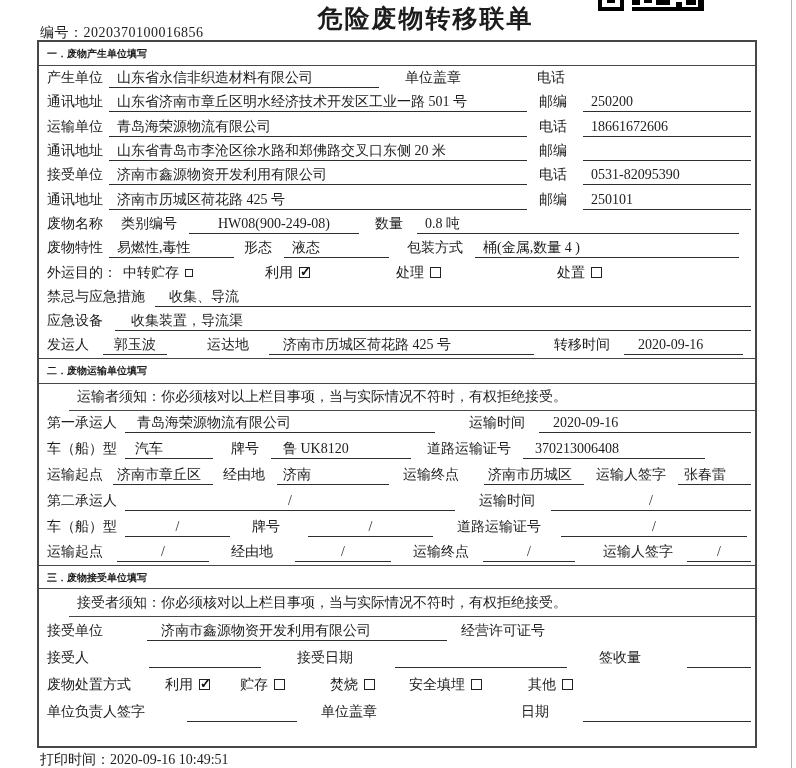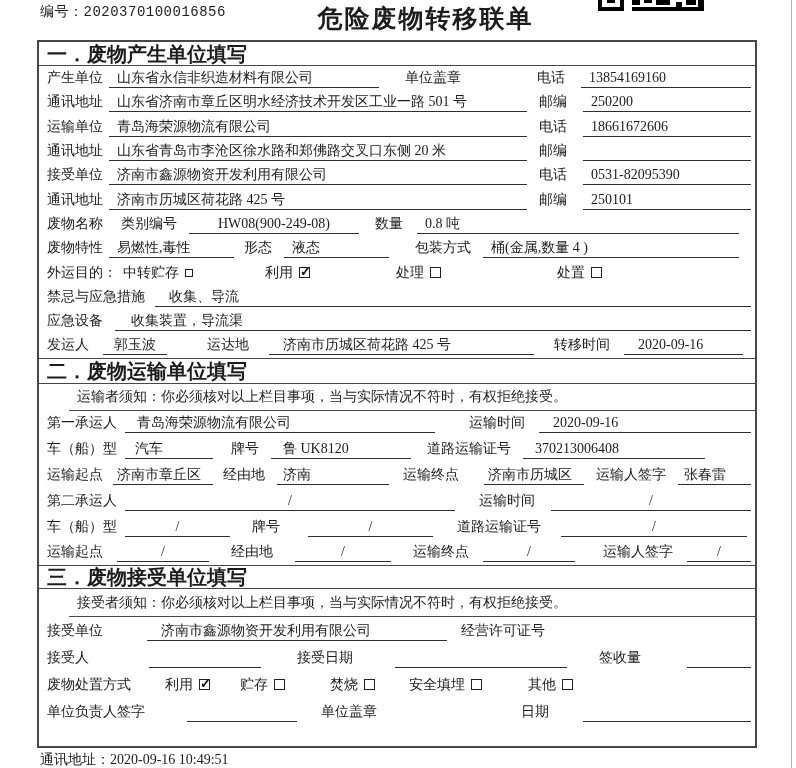--- a/index.html
+++ b/index.html
@@ -1,26 +1,26 @@
 <!DOCTYPE html>
 <html><head>
 <meta charset="utf-8">
 <style>
   * { margin:0; padding:0; box-sizing:border-box; }
   html,body { width:796px; height:768px; background:#ffffff; overflow:hidden; }
   body { font-family:"Liberation Serif","DejaVu Serif",serif; color:#1c1c1c; font-size:14px; position:relative; }
   .tophead { position:relative; height:40px; }
-  .serial { position:absolute; left:40px; top:3px; white-space:nowrap; letter-spacing:0.5px;font-family:Liberation Mono, monospace; }
+  .serial { position:absolute; left:40px; top:24px; white-space:nowrap; letter-spacing:0.5px; }
   .doc-title { position:absolute; left:0; top:2px; width:100%; text-align:center; padding-left:55px;
     font-family:"Liberation Sans","DejaVu Sans",sans-serif; font-weight:700; font-size:25px; letter-spacing:2px; }
   .qr-frag { position:absolute; left:598px; top:0; }
   .page-edge { position:absolute; left:791px; top:0; width:1px; height:768px; background:#b4b4b4; }
 
   .sheet { position:absolute; left:37px; top:40px; width:720px; height:708px; border:2px solid #474747; background:#fff; }
-  .sechead { font-family:"Liberation Sans","DejaVu Sans",sans-serif; font-weight:700; font-size:20px;
+  .sechead { font-family:"Liberation Sans","DejaVu Sans",sans-serif; font-weight:700; font-size:10px;
     padding:3px 0 2px 8px; border-bottom:1.5px solid #474747; display:flex; align-items:center; }
   .sechead.mid { border-top:1.5px solid #474747; }
   .notice { height:27px; display:flex; align-items:center; padding-left:8px; border-bottom:1.5px solid #474747; white-space:nowrap;margin-left:30px; }
 
   .row { display:flex; align-items:center; padding-left:8px; padding-right:4px; white-space:nowrap; }
   .r1 { height:24.3px; }  
   .r2 { height:25.8px; }  
   .r3 { height:27px; }    
   .l { display:inline-block; flex:none; }
   .v { display:inline-block; flex:none; border-bottom:1px solid #2e2e2e; height:20px; line-height:19px; padding-left:8px; overflow:hidden; }
@@ -57,21 +57,20 @@
 
 <div class="sheet">
 
   <div class="sechead" style="height:24px;">一．废物产生单位填写</div>
 
   <div class="row r1">
     <span class="l" style="width:62px">产生单位</span>
     <span class="v" style="width:270px">山东省永信非织造材料有限公司</span>
     <span class="l" style="margin-left:26px;width:70px">单位盖章</span>
     <span class="l" style="margin-left:62px;width:34px">电话</span>
-    <span class="v g" style="margin-left:10px">13854169160</span>
   </div>
 
   <div class="row r1">
     <span class="l" style="width:62px">通讯地址</span>
     <span class="v" style="width:418px">山东省济南市章丘区明水经济技术开发区工业一路 501 号</span>
     <span class="l" style="margin-left:12px;width:34px">邮编</span>
     <span class="v g" style="margin-left:10px">250200</span>
   </div>
 
   <div class="row r1">
@@ -108,21 +107,21 @@
     <span class="v c" style="margin-left:6px;width:170px">HW08(900-249-08)</span>
     <span class="l" style="margin-left:16px;width:34px">数量</span>
     <span class="v g" style="margin-left:8px;margin-right:12px">0.8 吨</span>
   </div>
 
   <div class="row r1">
     <span class="l" style="width:62px">废物特性</span>
     <span class="v" style="width:125px">易燃性,毒性</span>
     <span class="l" style="margin-left:10px;width:34px">形态</span>
     <span class="v" style="margin-left:6px;width:105px">液态</span>
-    <span class="l" style="margin-left:26px;width:62px">包装方式</span>
+    <span class="l" style="margin-left:18px;width:62px">包装方式</span>
     <span class="v g" style="margin-left:6px;margin-right:12px">桶(金属,数量 4 )</span>
   </div>
 
   <div class="row r1">
     <span class="l" style="width:76px">外运目的：</span>
     <span class="opt">
         <span>中转贮存</span>
         <span class="cb sm"></span>
       </span>
     <span class="opt" style="margin-left:72px">
@@ -261,15 +260,15 @@
   <div class="row r3">
     <span class="l" style="width:100px">单位负责人签字</span>
     <span class="v" style="margin-left:40px;width:110px"></span>
     <span class="l" style="margin-left:24px;width:70px">单位盖章</span>
     <span class="l" style="margin-left:130px;width:34px">日期</span>
     <span class="v g" style="margin-left:28px"></span>
   </div>
 
 </div>
 
-<div class="foot"><span>通讯地址：</span><span>2020-09-16 10:49:51</span></div>
+<div class="foot"><span>打印时间：</span><span>2020-09-16 10:49:51</span></div>
 
 <div class="page-edge"></div>
 
 </body></html>

